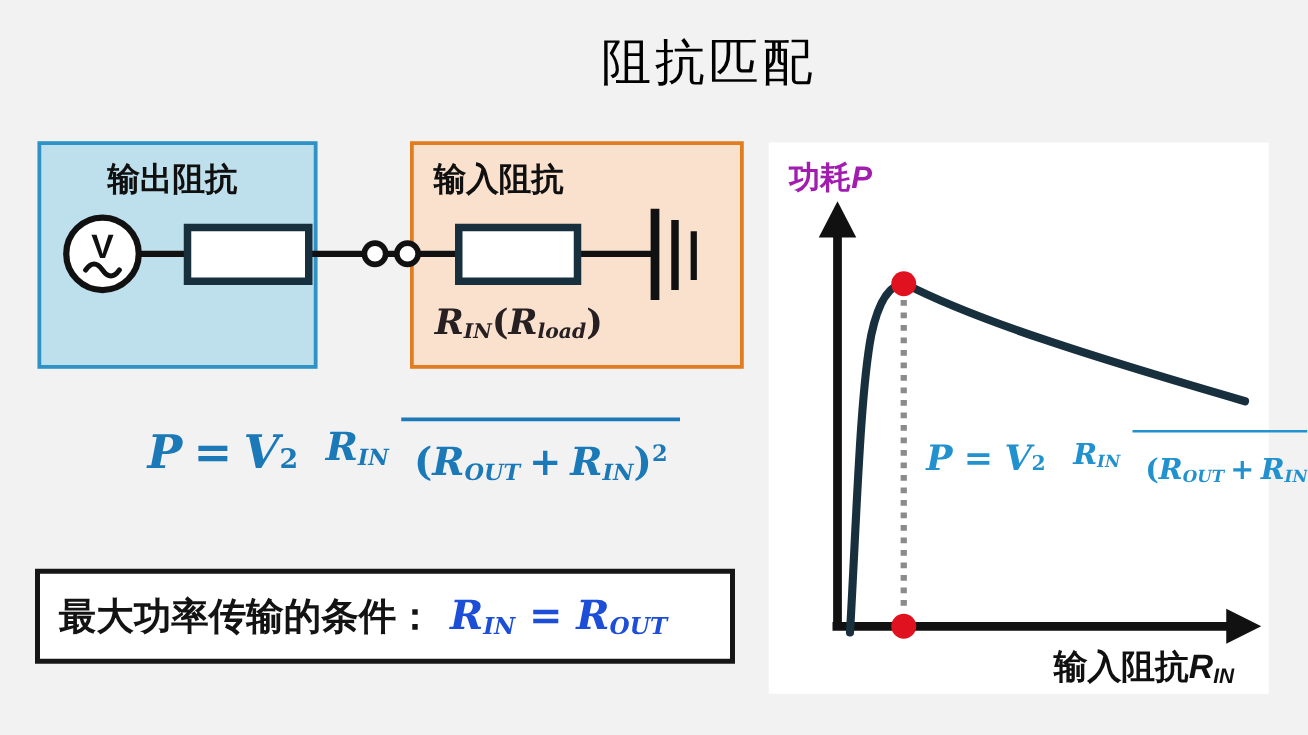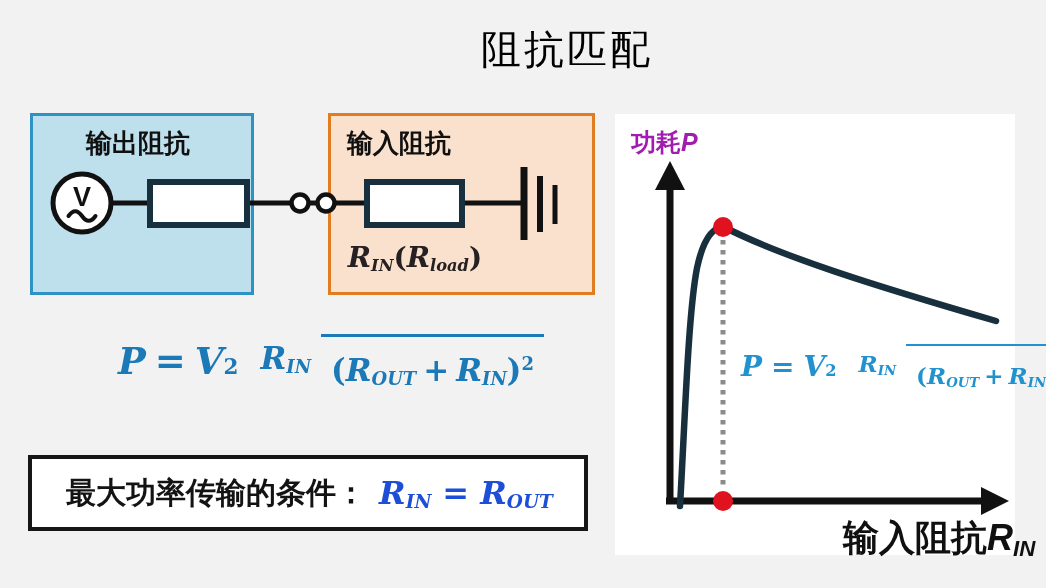--- a/index.html
+++ b/index.html
@@ -36,29 +36,29 @@
   .formula .num{padding:0 10px 4px;}
   .formula .den{border-top:3px solid currentColor;padding:18px 10px 0;}
   .formula-left{left:118px;top:334px;color:#1b79b7;font-size:37px;}
   .formula-left .frac{font-size:31px;}
   .formula-graph{left:741px;top:344px;color:#2292cf;font-size:28px;}
   .formula-graph .frac{font-size:23px;}
   .formula-graph .den{border-top-width:2.5px;}
 
   .cond{position:absolute;left:28px;top:455px;width:560px;height:76px;box-sizing:border-box;
         background:#ffffff;border:4px solid #161616;display:flex;align-items:center;
-        padding:0 12px 0 15px;justify-content:center;}
+        padding:0 12px 0 15px;}
   .cond-cn{font-size:30px;font-weight:bold;color:#131313;white-space:nowrap;}
   .cond-math{font-family:"DejaVu Serif","Liberation Serif",serif;font-style:italic;
              font-weight:bold;font-size:32px;color:#1d4ed8;white-space:nowrap;margin-left:13px;}
   .cond-math .eqm{font-style:normal;margin:0 11px;}
 
   .ylab{position:absolute;left:631px;top:130px;font-size:25px;font-weight:bold;
         color:#a21caf;line-height:1;white-space:nowrap;}
-  .xlab{position:absolute;left:843px;top:520px;font-size:36px;font-weight:bold;
+  .xlab{position:absolute;left:843px;top:520px;font-size:27px;font-weight:bold;
         color:#101010;line-height:1;white-space:nowrap;text-align:center;}
   .ivar{font-style:italic;}
   .isub{font-style:italic;font-size:0.62em;vertical-align:-0.25em;}
 </style>
 </head>
 <body>
 
 <div class="canvas">
 
   <div class="title">阻抗匹配</div>

